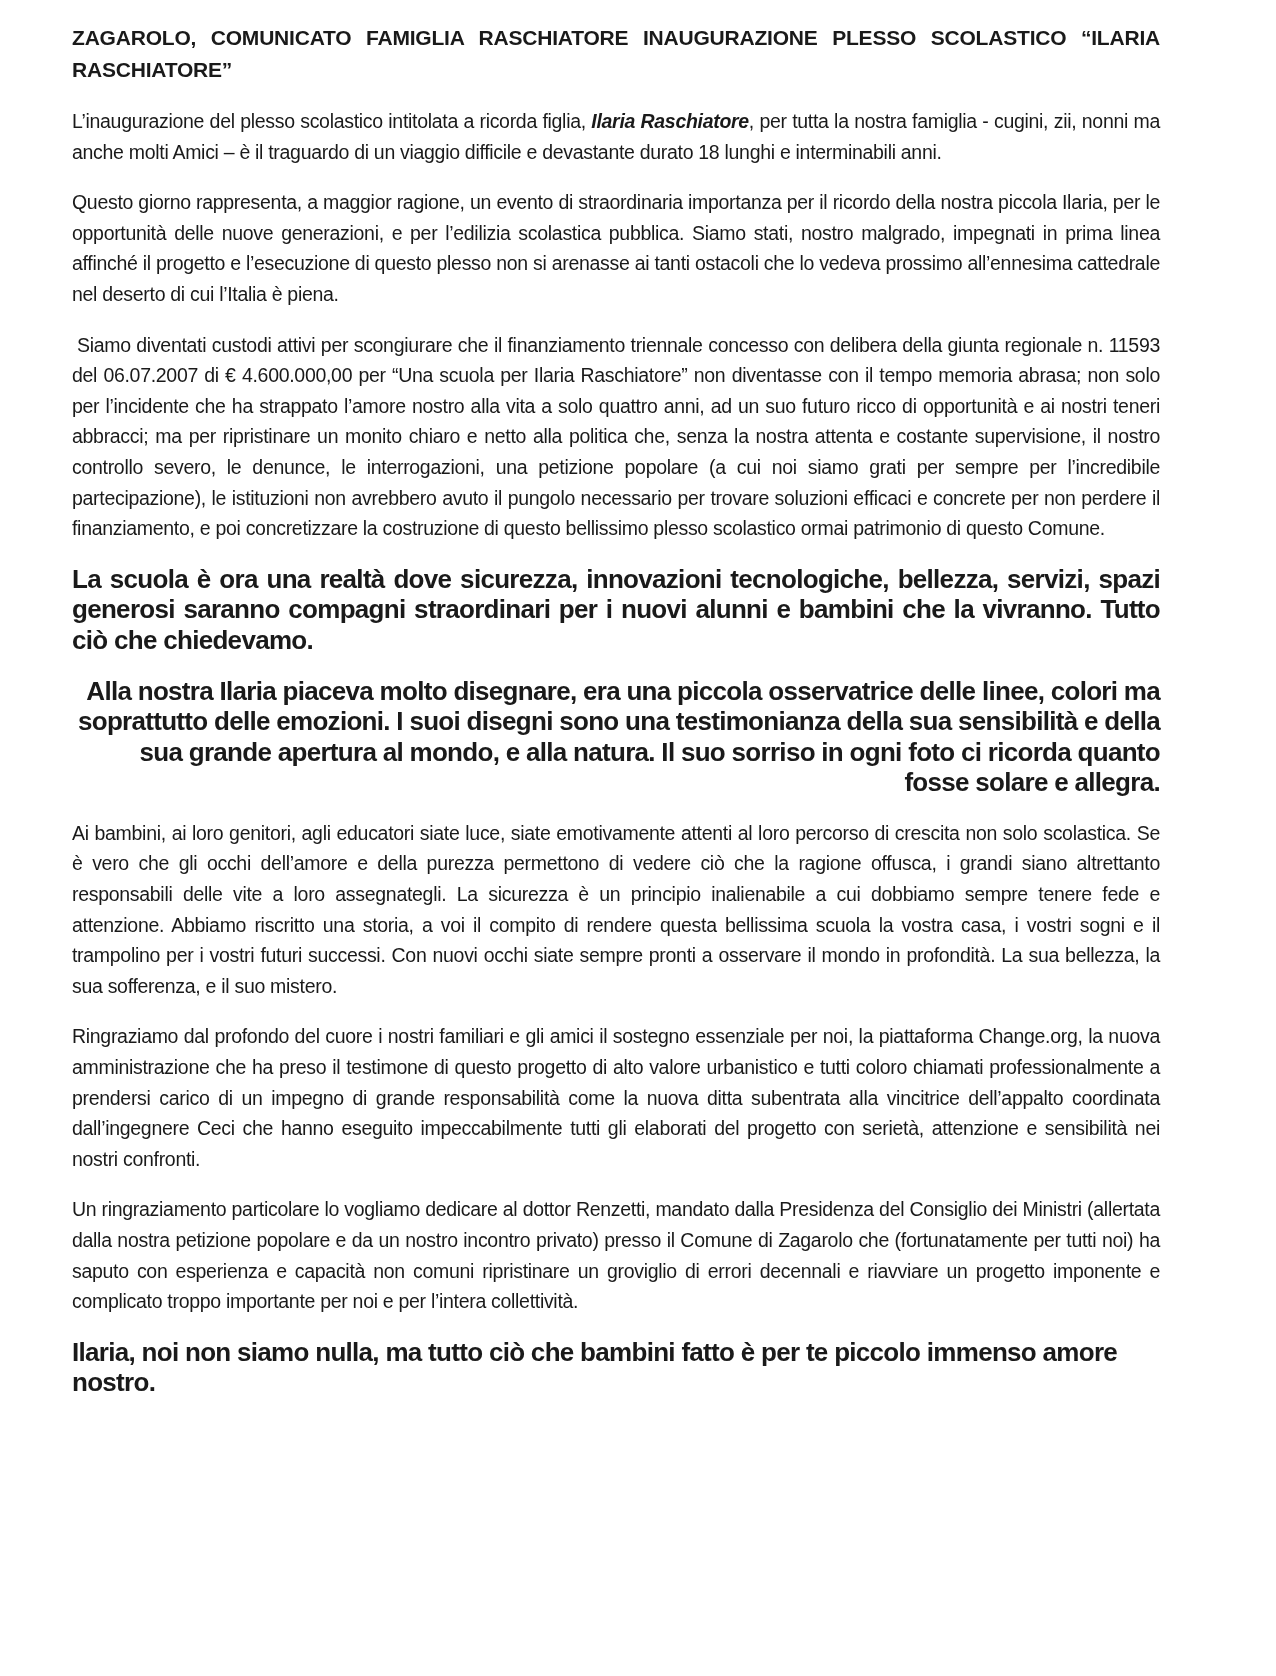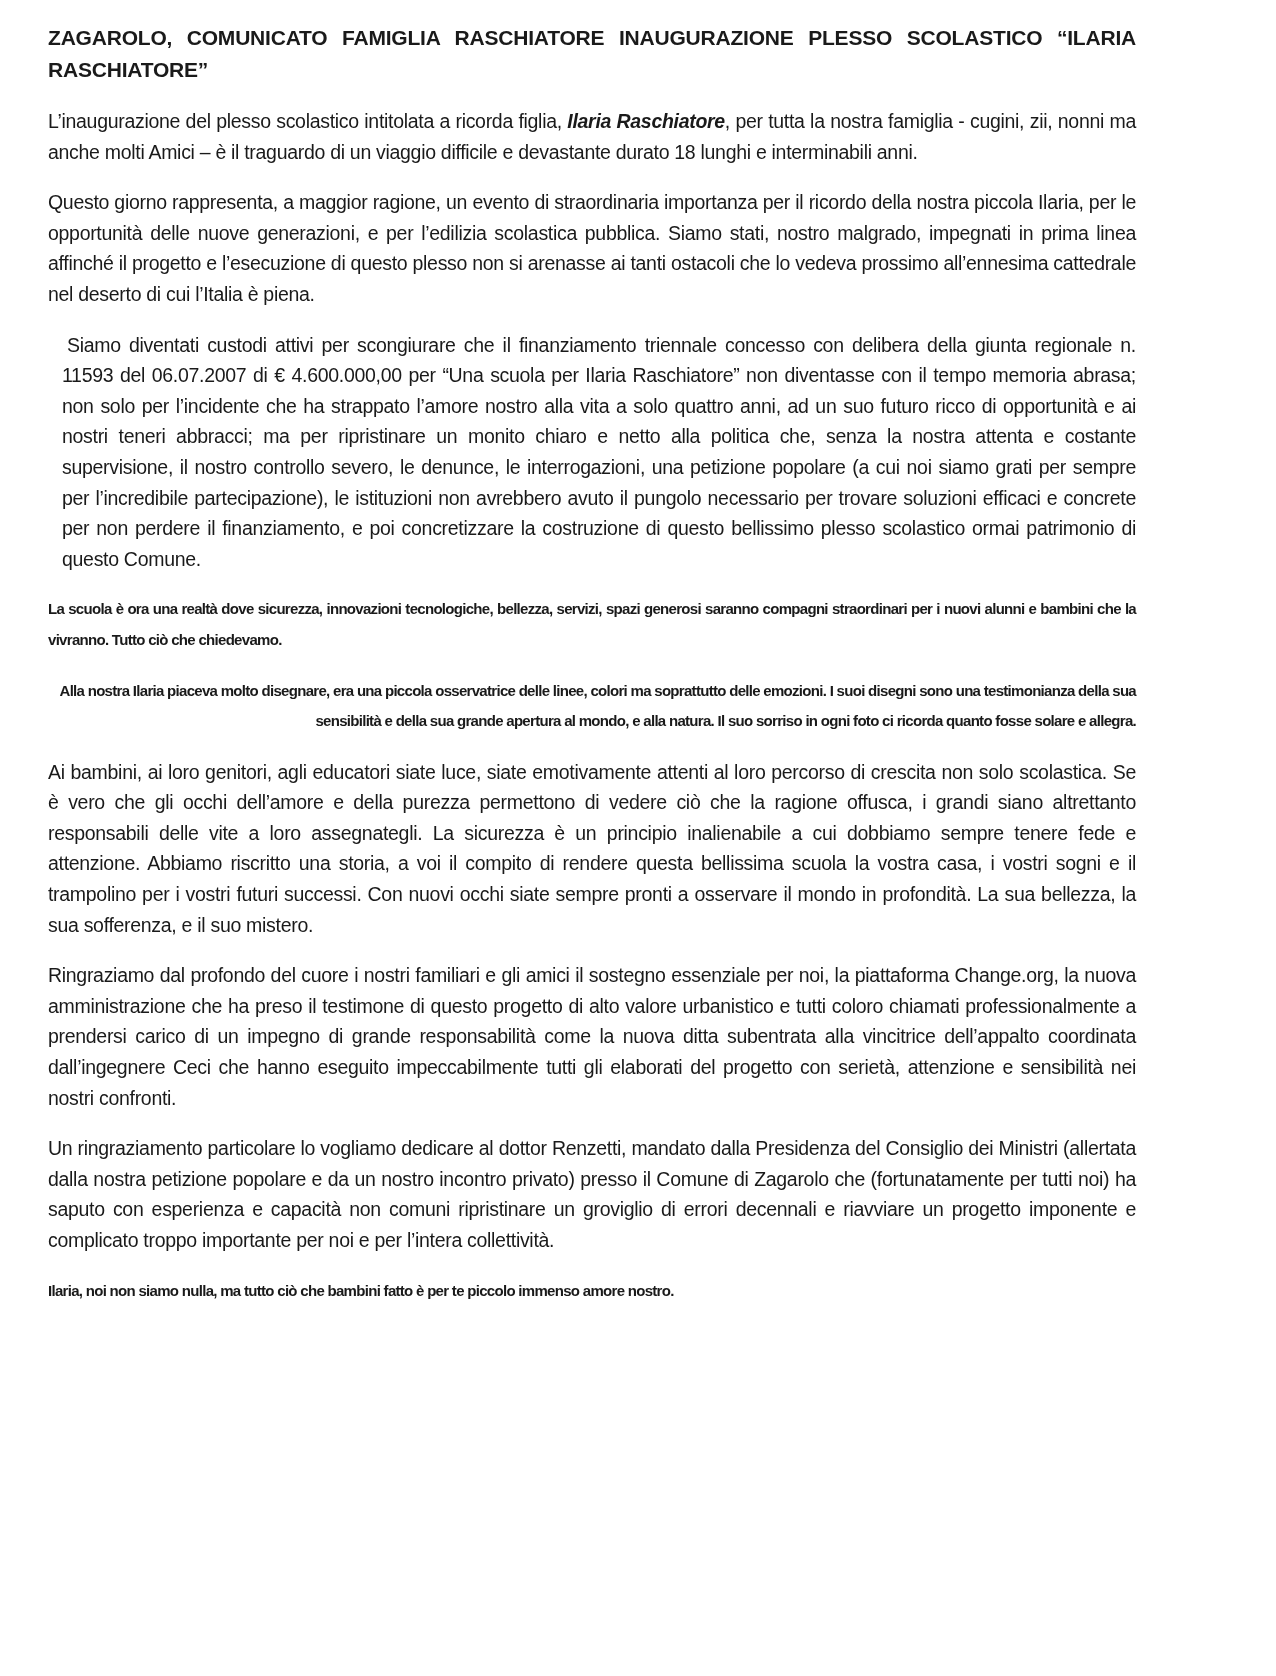--- a/index.html
+++ b/index.html
@@ -6,44 +6,44 @@
   body {
     width: 1276px;
     height: 1676px;
     position: relative;
     overflow: hidden;
     color: #1a1a1a;
     font-family: "Liberation Sans", "DejaVu Sans", sans-serif;
   }
   .page {
     position: absolute;
-    left: 48px;
+    left: 72px;
     top: 22px;
     width: 1088px;
   }
   .title {
     font-weight: bold;
     font-size: 21px;
     line-height: 32px;
     text-align: justify;
     text-align-last: left;
     letter-spacing: -0.2px;
     word-spacing: 6px;
     margin: 0 0 20px 0;
   }
   p {
     margin: 0 0 20px 0;
     font-size: 19.5px;
     line-height: 30.6px;
     text-align: justify;
     letter-spacing: -0.3px;
   }
-  p.bold { font-weight: bold; letter-spacing: -0.7px; font-size: 15px; }
+  p.bold { font-weight: bold; letter-spacing: -0.7px; font-size: 26px; }
   p.center { text-align: right; }
-  p.indent { text-indent: 5px; margin-left: 14px; }
+  p.indent { text-indent: 5px; }
   p.left { text-align: left; }
   b { font-weight: bold; font-style: italic; }
 </style>
 </head>
 <body>
 
 <div class="page">
   <div class="title">ZAGAROLO, COMUNICATO FAMIGLIA RASCHIATORE INAUGURAZIONE PLESSO SCOLASTICO “ILARIA RASCHIATORE”</div>
 
   <p><span>L’inaugurazione del plesso scolastico intitolata a ricorda figlia, </span><b>Ilaria Raschiatore</b><span>, per tutta la nostra famiglia - cugini, zii, nonni ma anche molti Amici – è il traguardo di un viaggio difficile e devastante durato 18 lunghi e interminabili anni.</span></p>

